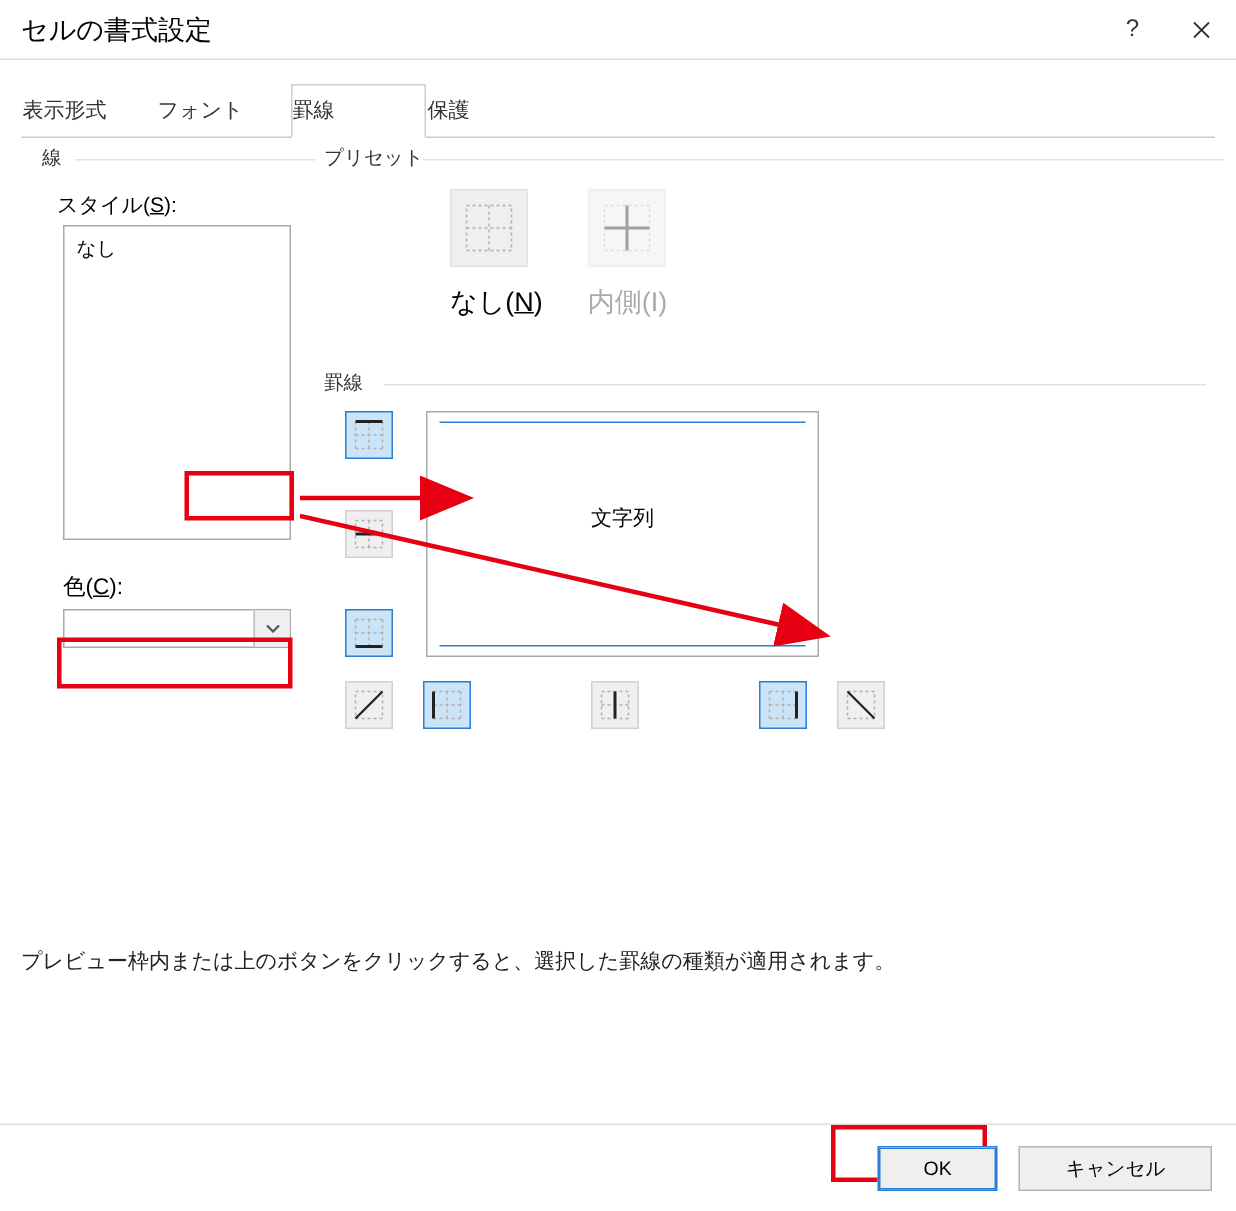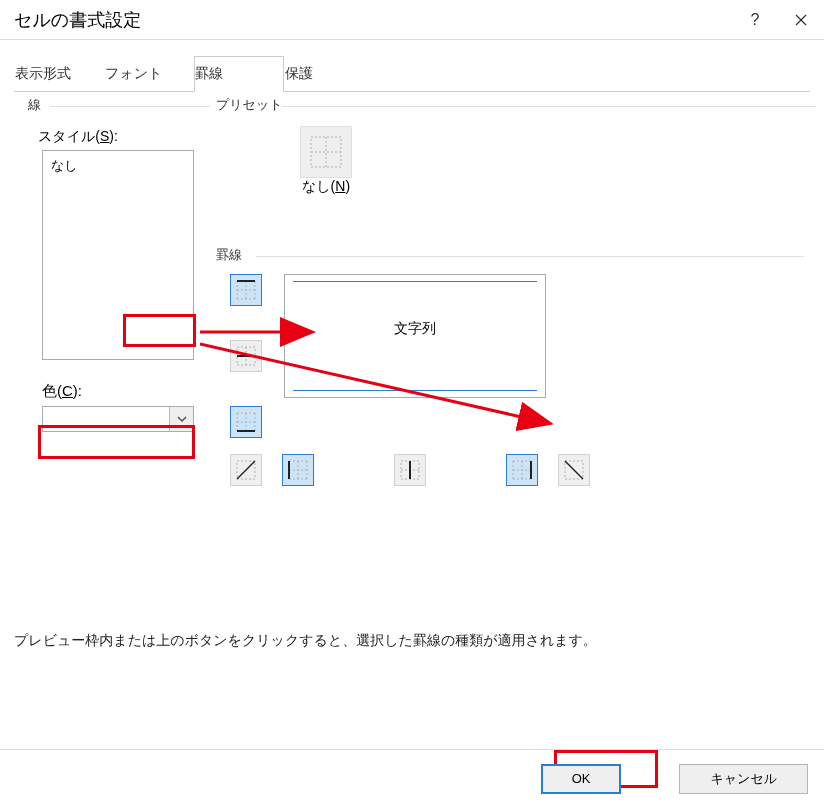--- a/index.html
+++ b/index.html
@@ -126,21 +126,21 @@
     position: absolute; left: 84px; top: 34px;
     display: flex; gap: 30px;
   }
   .preset-item { text-align: center; }
   .preset-btn {
     width: 52px; height: 52px;
     background: #efefef;
     border: 1px solid #e0e0e0;
     display:flex; align-items:center; justify-content:center;
   }
-  .preset-item .lbl { margin-top: 0; font-size: 14px; }
+  .preset-item .lbl { margin-top: 11px; font-size: 18px; }
   .preset-item.disabled .lbl { color: #aaa; }
   .preset-item.disabled .preset-btn { opacity: .55; }
 
   .border-group {
     position: absolute;
     left: 216px; top: 150px;
     right: 16px;
   }
   .border-group .group-label { position: absolute; left: 0; top: 4px; }
   .border-group .group-hr { left: 40px; right: 4px; top: 14px; }
@@ -155,21 +155,21 @@
   }
   .side-btn.selected, .bottom-btn.selected {
     background: #cce4f7;
     border: 1px solid #2b7cd3;
   }
 
   .side-col { position:absolute; left:14px; top:0; display:flex; flex-direction:column; gap:34px; }
 
   .preview-box {
     position:absolute; left: 68px; top: 0;
-    width: 262px; height: 124px;
+    width: 262px; height: 164px;
     border: 1px solid #aaa;
     background:#fff;
   }
   .preview-box .topline { position:absolute; left:8px; right:8px; top:6px; border-top:1.5px solid #2b7cd3; }
   .preview-box .botline { position:absolute; left:8px; right:8px; bottom:6px; border-top:1.5px solid #2b7cd3; }
   .preview-box .txt { position:absolute; left:50%; top:44%; transform:translate(-50%,-50%); font-size:14px; }
 
   .bottom-row { position:absolute; left:14px; top:180px; display:flex; gap:20px; width:360px; }
   .bottom-row .spacer { flex:1; }
 
@@ -187,21 +187,21 @@
     border-top: 1px solid #ddd;
     display:flex; align-items:center; justify-content:flex-end;
     padding: 0 16px; gap: 14px;
   }
   .btn {
     height: 30px;
     padding: 0 30px;
     background:#efefef;
     border:1px solid #b5b5b5;
     font-size: 13px;
-    display:flex; align-items:center; justify-content:center;margin-left:44px;
+    display:flex; align-items:center; justify-content:center;
   }
   .btn.default { box-shadow: inset 0 0 0 1px #2b7cd3; border-color:#2b7cd3; }
 
   .red-box { position:absolute; border:3px solid #e60012; pointer-events:none; }
   .red-arrow { position:absolute; pointer-events:none; }
 
   u.hot { text-decoration: underline; }
 </style>
 </head>
 <body>
@@ -258,20 +258,32 @@
           <svg width="34" height="34">
               <g stroke="#b0b0b0" stroke-dasharray="2 2" fill="none">
                 <rect x="2" y="2" width="30" height="30"></rect>
                 <line x1="17" y1="2" x2="17" y2="32"></line>
                 <line x1="2" y1="17" x2="32" y2="17"></line>
               </g>
             </svg>
         </div>
         <div class="lbl"><span>なし(</span><u class="hot">N</u><span>)</span></div>
       </div>
+      <div class="preset-item disabled">
+        <div class="preset-btn">
+          <svg width="34" height="34">
+              <rect x="2" y="2" width="30" height="30" fill="none" stroke="#c0c0c0" stroke-dasharray="2 2"></rect>
+              <g stroke="#555" stroke-width="2">
+                <line x1="17" y1="2" x2="17" y2="32"></line>
+                <line x1="2" y1="17" x2="32" y2="17"></line>
+              </g>
+            </svg>
+        </div>
+        <div class="lbl"><span>内側(</span><span>I</span><span>)</span></div>
+      </div>
     </div>
   </div>
 
   <div class="border-group">
     <div class="group-label">罫線</div>
     <hr class="group-hr">
     <div class="preview-area">
       <div class="side-col">
         <div class="side-btn selected">
           <svg width="22" height="22">

